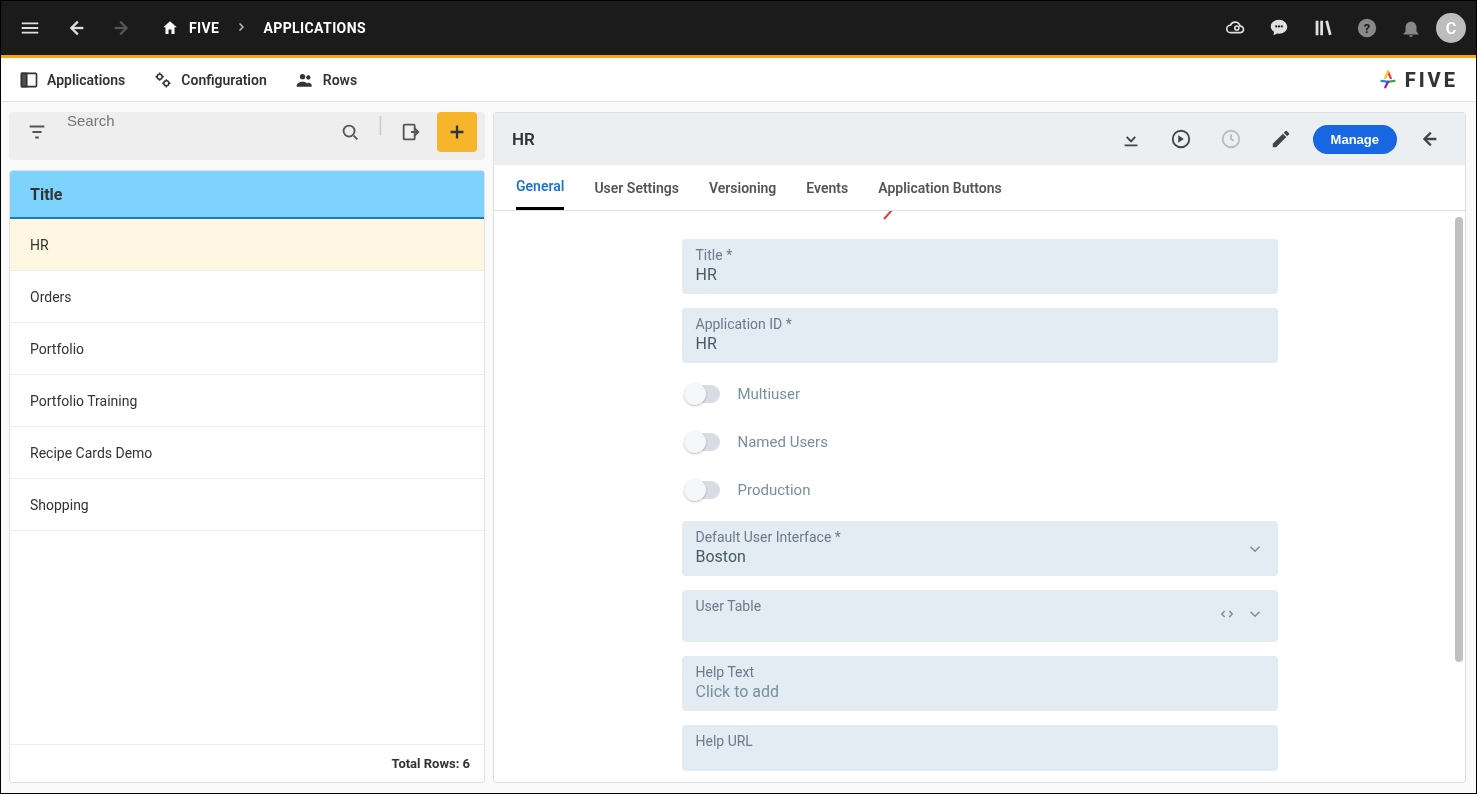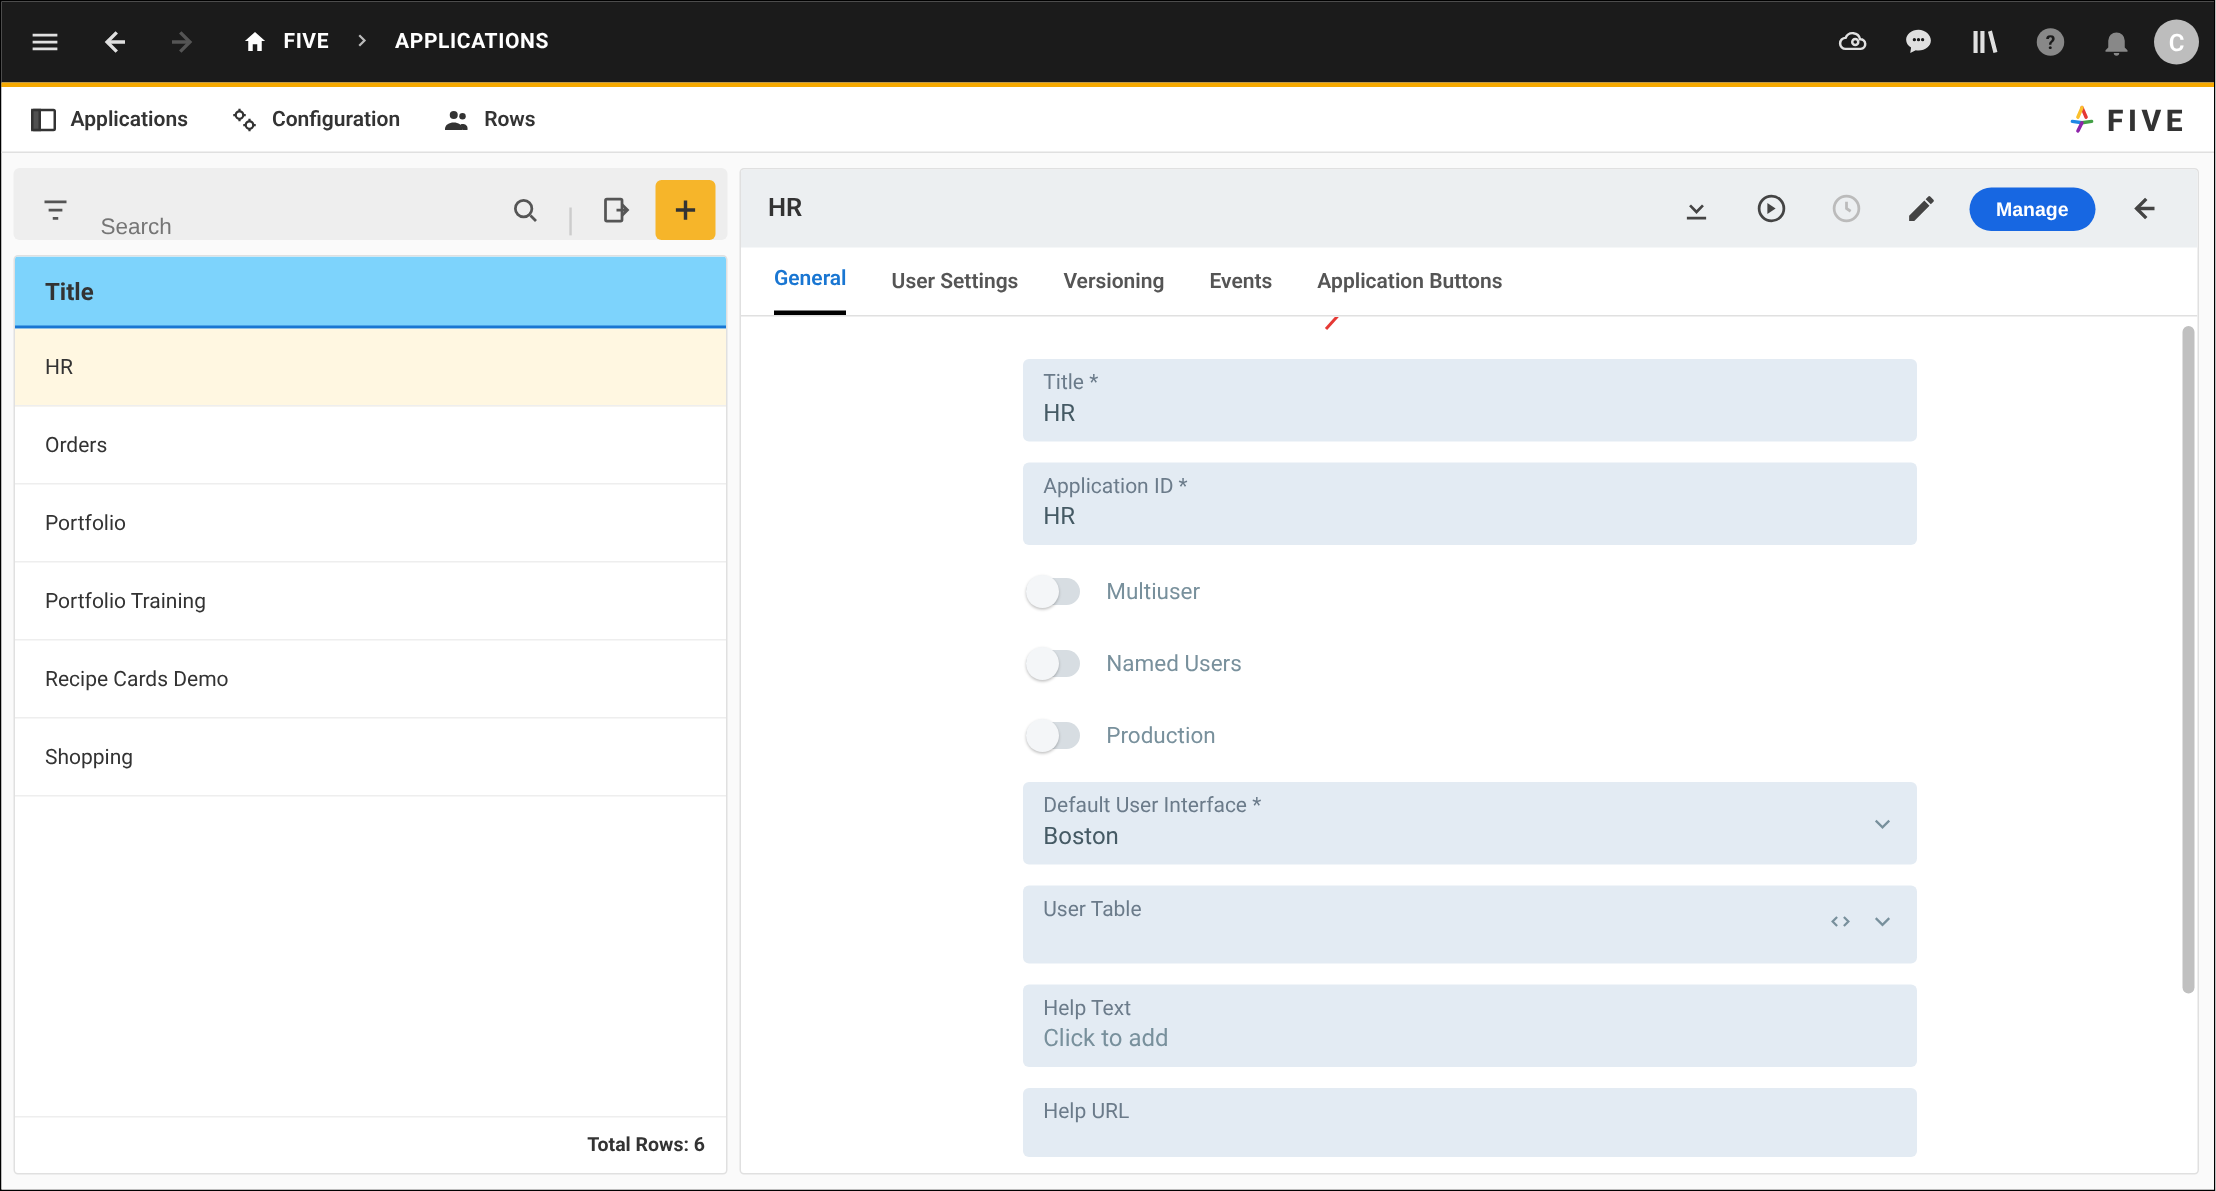--- a/index.html
+++ b/index.html
@@ -26,21 +26,21 @@
     .nav-item { display: flex; align-items: center; gap: 8px; color: #333; font-weight: 600; font-size: 14px; cursor: pointer; }
     .nav-item svg { width: 20px; height: 20px; }
     .brand { margin-left: auto; display: flex; align-items: center; gap: 6px; font-weight: 800; letter-spacing: 3px; color: #333; font-size: 20px; }
     .brand-logo { width: 22px; height: 22px; }
 
     
     .main { flex: 1; display: flex; background: #fafafa; overflow: hidden; }
 
     
     .left-pane { width: 492px; padding: 10px 8px; display: flex; flex-direction: column; gap: 10px; }
-    .search-bar { height: 48px; background: #eee; border-radius: 4px; display: flex; align-items: flex-end; padding: 0 8px; gap: 6px; }
+    .search-bar { height: 48px; background: #eee; border-radius: 4px; display: flex; align-items: flex-start; padding: 0 8px; gap: 6px; }
     .search-input { flex: 1; border: none; background: transparent; outline: none; font-size: 15px; color: #666; padding-left: 4px; }
     .sb-btn { width: 40px; height: 40px; display: flex; align-items: center; justify-content: center; border-radius: 4px; cursor: pointer; color: #555; }
     .sb-btn.gold { background: #f6b52a; color: #333; }
     .sb-sep { color: #ccc; font-size: 22px; margin: 0 2px; }
     .sb-btn svg { width: 22px; height: 22px; }
 
     .list-panel { flex: 1; background: #fff; border: 1px solid #e0e0e0; border-radius: 3px; display: flex; flex-direction: column; overflow: hidden; }
     .list-header { height: 48px; background: #7dd3fc; display: flex; align-items: center; padding: 0 20px; font-weight: 700; border-bottom: 2px solid #1976d2; color: #333; }
     .list-body { flex: 1; overflow: auto; }
     .list-row { height: 52px; display: flex; align-items: center; padding: 0 20px; border-bottom: 1px solid #eee; font-size: 14px; cursor: pointer; }

